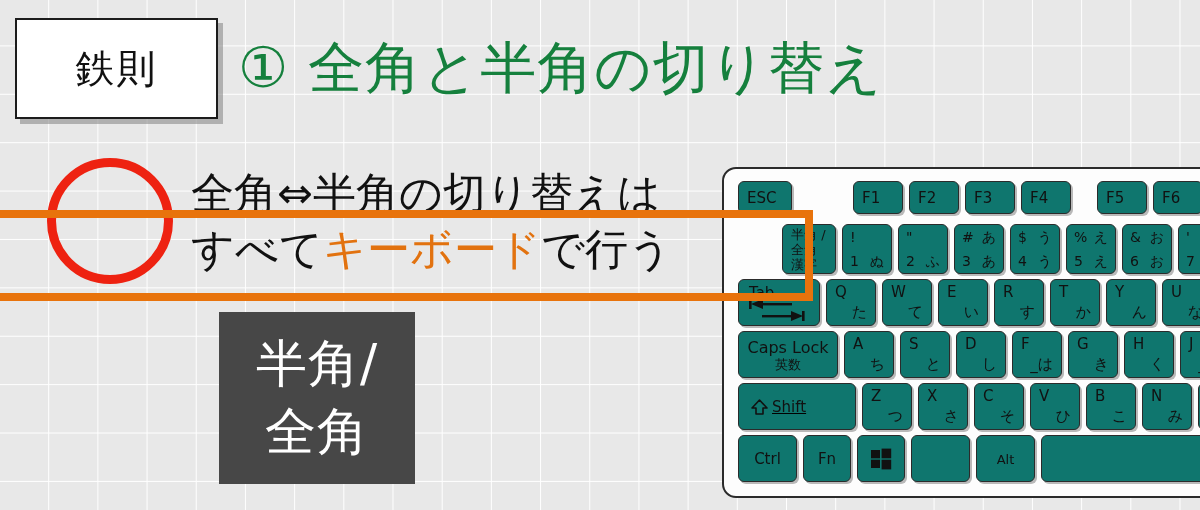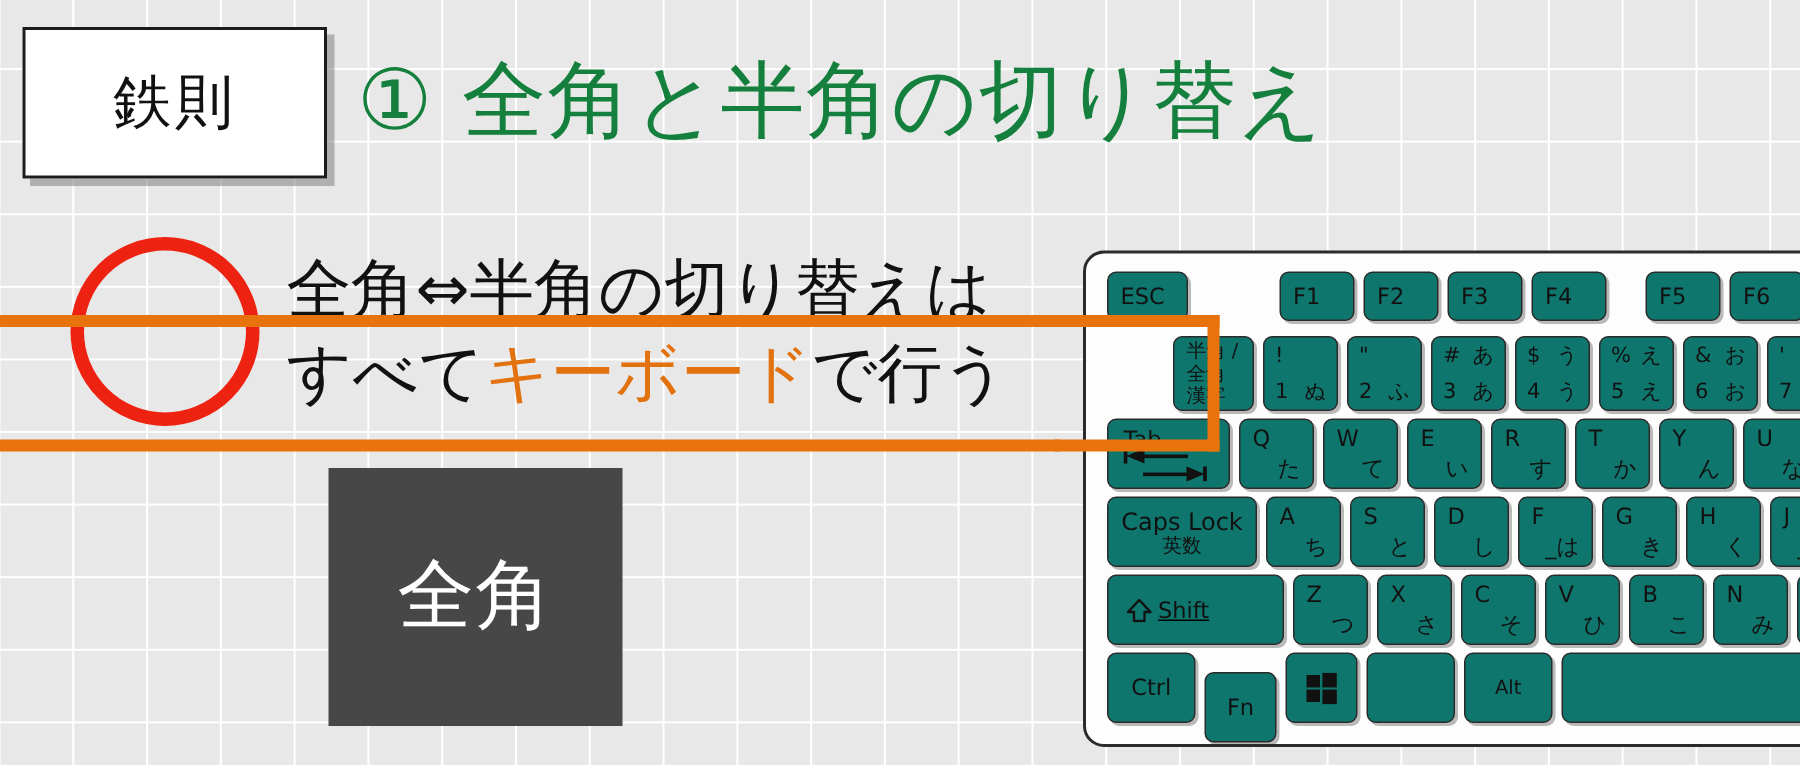--- a/index.html
+++ b/index.html
@@ -136,20 +136,21 @@
 </div>
 <div id="page-heading">① 全角と半角の切り替え</div>
 
 <div id="red-circle" style="border-color: rgb(238, 34, 17);"></div>
 <div id="body-copy">
   <div>全角⇔半角の切り替えは</div>
   <div><span>すべて</span><span class="hl-orange" style="color: rgb(226, 114, 15);">キーボード</span><span>で行う</span></div>
 </div>
 
 <div id="key-card" style="background: rgb(71, 71, 71);">
+  <div class="kc-line" style="color: rgb(255, 255, 255);">半角/</div>
   <div class="kc-line" style="color: rgb(255, 255, 255);">全角</div>
 </div>
 
 <div id="keyboard">
 
   <div class="krow" style="left:14px;top:12px;">
     <div class="key plain" style="width:54px;height:33px;">
         <span class="lbl">ESC</span>
       </div>
     <div style="width:55px;flex-shrink:0;"></div>
@@ -336,21 +337,21 @@
         <span class="lbl lt">N</span>
         <span class="lbl kana">み</span>
       </div>
     <div class="key" style="width:50px;height:47px;"></div>
   </div>
 
   <div class="krow" style="left:14px;top:266px;">
     <div class="key plain ctr" style="width:59px;height:47px;">
         <span class="lbl">Ctrl</span>
       </div>
-    <div class="key plain ctr" style="width:48px;height:47px;margin-top:13px;">
+    <div class="key plain ctr" style="width:48px;height:47px;">
         <span class="lbl">Fn</span>
       </div>
     <div class="key winkey" style="width:48px;height:47px;">
       <svg width="22" height="22" viewBox="0 0 22 22">
         <rect x="1" y="2" width="9" height="8.3" fill="#111"></rect>
         <rect x="11.6" y="0.6" width="9.6" height="9.7" fill="#111"></rect>
         <rect x="1" y="11.7" width="9" height="8.3" fill="#111"></rect>
         <rect x="11.6" y="11.7" width="9.6" height="9.7" fill="#111"></rect>
       </svg>
     </div>

